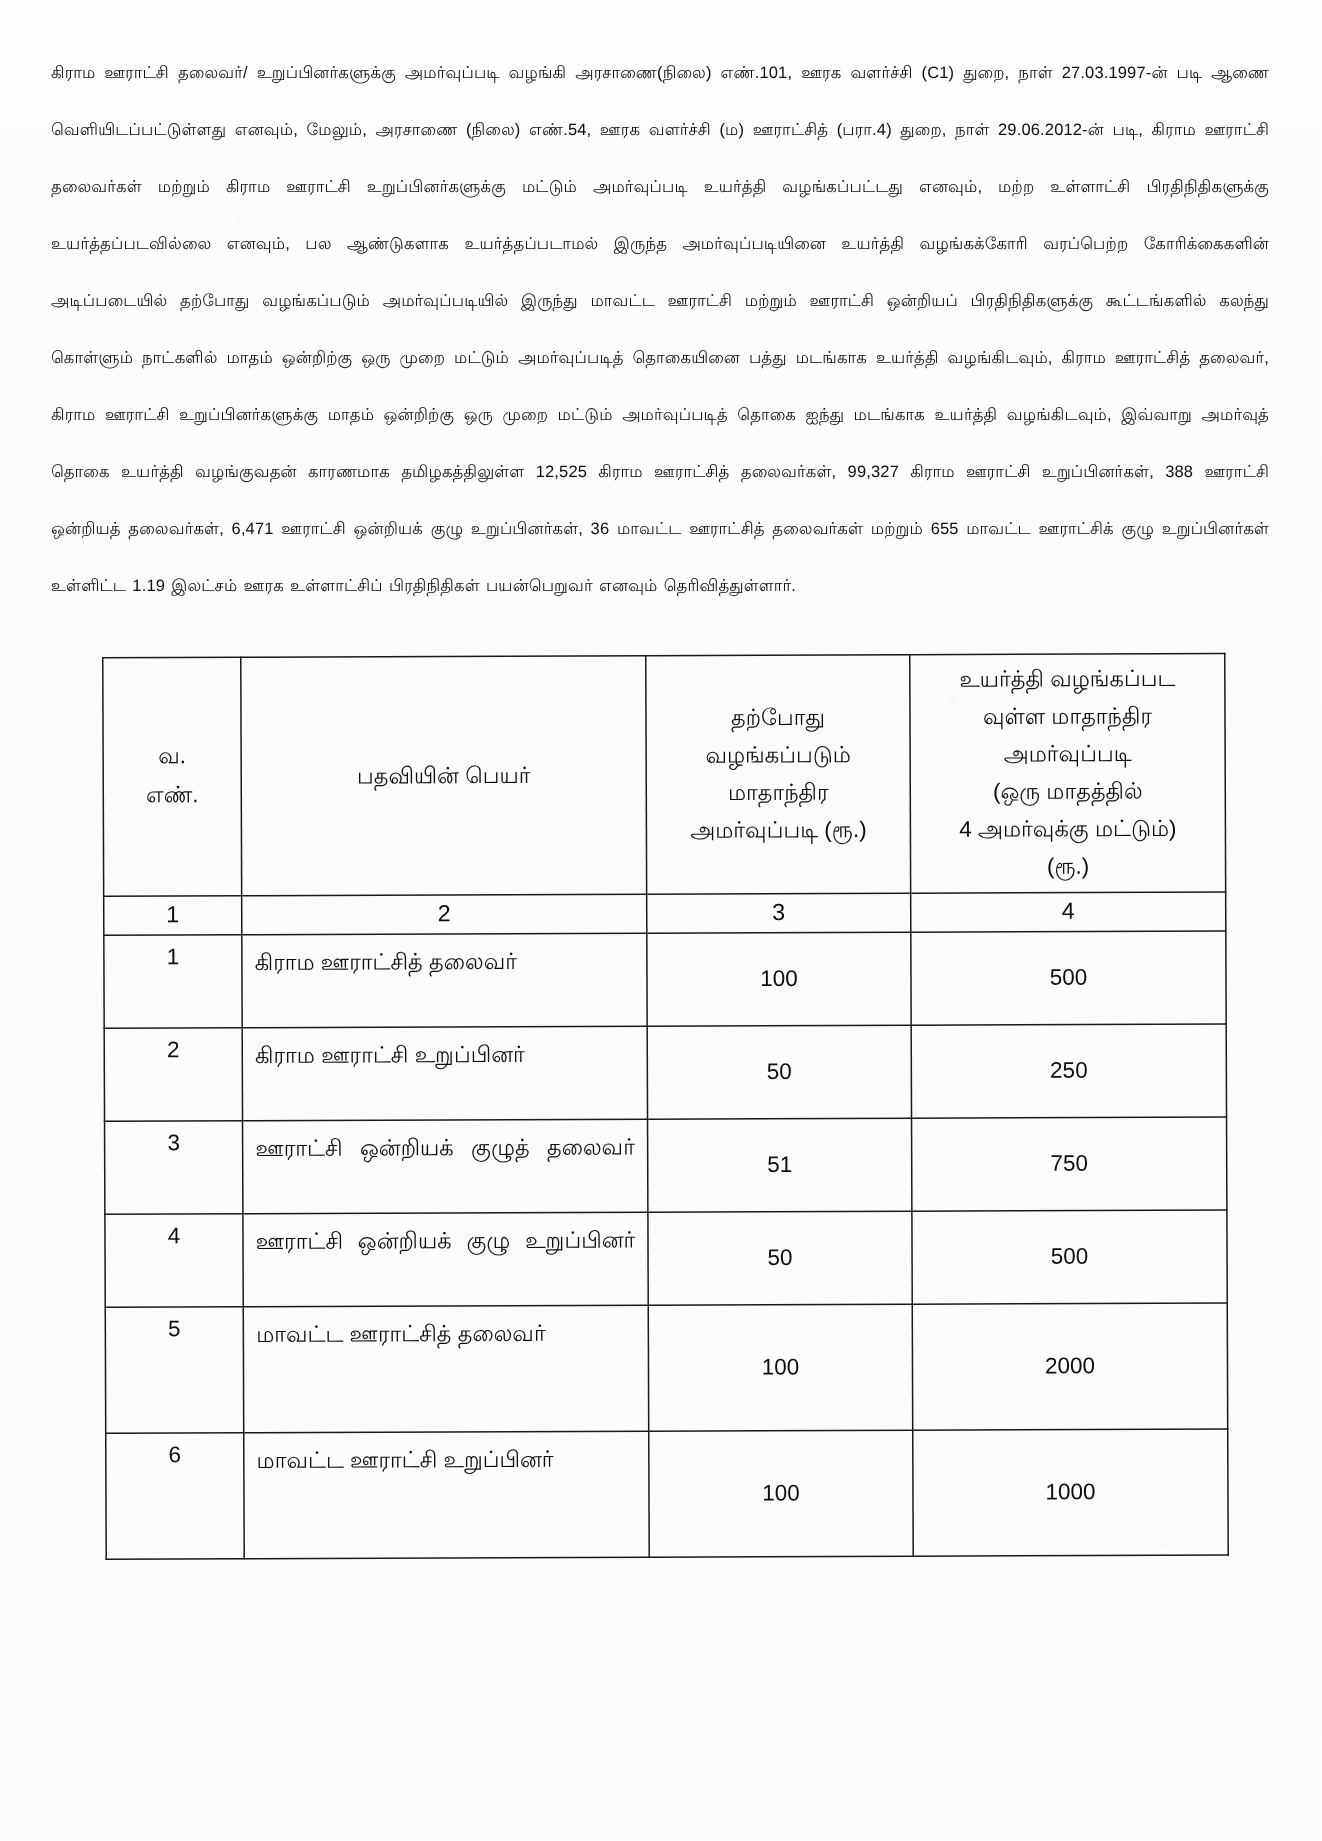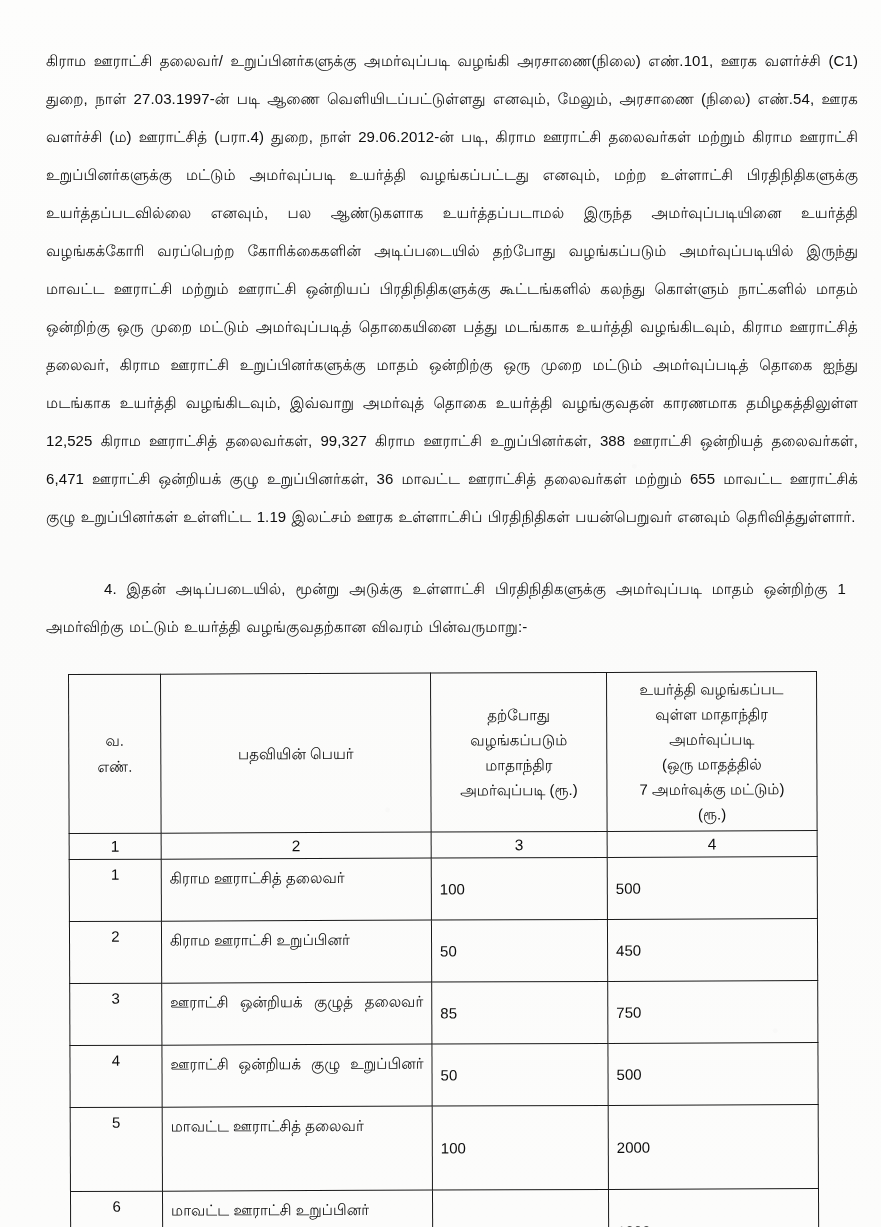--- a/index.html
+++ b/index.html
@@ -30,27 +30,27 @@
   }
   .content {
     position: absolute;
     left: 34px;
     top: 30px;
     width: 814px;
   }
 
   
   .para {
-    font-size: 15px;
+    font-size: 11px;
     line-height: 38px;
     text-align: justify;
     text-justify: inter-word;
     letter-spacing: 0.1px;
     word-spacing: 1px;
-    margin: 12px;
+    margin: 0;
   }
   .para-1 { width: 812px; }
   .para-4 {
     margin-top: 34px;
     width: 800px;
     text-indent: 58px;
   }
 
   
   .table-wrap {
@@ -109,33 +109,33 @@
     text-align-last: justify;
     vertical-align: top;
     padding-top: 6px;
     line-height: 26px;
   }
   tbody tr.datarow td.post.single {
     text-align: left;
     text-align-last: left;
   }
   tbody tr.datarow td.amount {
+    text-align: center;
     vertical-align: middle;
   }
   tbody tr.tall td { height: 84px; }
 </style>
 </head>
 <body>
 
 <div class="page">
   <div class="content">
 
     <p class="para para-1">கிராம ஊராட்சி தலைவர்/ உறுப்பினர்களுக்கு அமர்வுப்படி வழங்கி அரசாணை(நிலை) எண்.101, ஊரக வளர்ச்சி (C1) துறை, நாள் 27.03.1997-ன் படி ஆணை வெளியிடப்பட்டுள்ளது எனவும், மேலும், அரசாணை (நிலை) எண்.54, ஊரக வளர்ச்சி (ம) ஊராட்சித் (பரா.4) துறை, நாள் 29.06.2012-ன் படி, கிராம ஊராட்சி தலைவர்கள் மற்றும் கிராம ஊராட்சி உறுப்பினர்களுக்கு மட்டும் அமர்வுப்படி உயர்த்தி வழங்கப்பட்டது எனவும், மற்ற உள்ளாட்சி பிரதிநிதிகளுக்கு உயர்த்தப்படவில்லை எனவும், பல ஆண்டுகளாக உயர்த்தப்படாமல் இருந்த அமர்வுப்படியினை உயர்த்தி வழங்கக்கோரி வரப்பெற்ற கோரிக்கைகளின் அடிப்படையில் தற்போது வழங்கப்படும் அமர்வுப்படியில் இருந்து மாவட்ட ஊராட்சி மற்றும் ஊராட்சி ஒன்றியப் பிரதிநிதிகளுக்கு கூட்டங்களில் கலந்து கொள்ளும் நாட்களில் மாதம் ஒன்றிற்கு ஒரு முறை மட்டும் அமர்வுப்படித் தொகையினை பத்து மடங்காக உயர்த்தி வழங்கிடவும், கிராம ஊராட்சித் தலைவர், கிராம ஊராட்சி உறுப்பினர்களுக்கு மாதம் ஒன்றிற்கு ஒரு முறை மட்டும் அமர்வுப்படித் தொகை ஐந்து மடங்காக உயர்த்தி வழங்கிடவும், இவ்வாறு அமர்வுத் தொகை உயர்த்தி வழங்குவதன் காரணமாக தமிழகத்திலுள்ள 12,525 கிராம ஊராட்சித் தலைவர்கள், 99,327 கிராம ஊராட்சி உறுப்பினர்கள், 388 ஊராட்சி ஒன்றியத் தலைவர்கள், 6,471 ஊராட்சி ஒன்றியக் குழு உறுப்பினர்கள், 36 மாவட்ட ஊராட்சித் தலைவர்கள் மற்றும் 655 மாவட்ட ஊராட்சிக் குழு உறுப்பினர்கள் உள்ளிட்ட 1.19 இலட்சம் ஊரக உள்ளாட்சிப் பிரதிநிதிகள் பயன்பெறுவர் எனவும் தெரிவித்துள்ளார்.</p>
 
-    <p class="para para-4">4. இதன் அடிப்படையில், மூன்று அடுக்கு உள்ளாட்சி பிரதிநிதிகளுக்கு அமர்வுப்படி மாதம் ஒன்றிற்கு 1 அமர்விற்கு மட்டும் உயர்த்தி வழங்குவதற்கான விவரம் பின்வருமாறு:-</p>
 
     <div class="table-wrap">
       <table class="fee-table">
         <colgroup>
           <col class="c-sno">
             <col class="c-post">
             <col class="c-cur">
             <col class="c-new">
         </colgroup>
         <thead>
@@ -149,21 +149,21 @@
               <span>தற்போது</span><br>
               <span>வழங்கப்படும்</span><br>
               <span>மாதாந்திர</span><br>
               <span>அமர்வுப்படி (ரூ.)</span>
             </th>
             <th class="h-new">
               <span>உயர்த்தி வழங்கப்பட</span><br>
               <span>வுள்ள மாதாந்திர</span><br>
               <span>அமர்வுப்படி</span><br>
               <span>(ஒரு மாதத்தில்</span><br>
-              <span>7 அமர்வுக்கு மட்டும்)</span><br>
+              <span>4 அமர்வுக்கு மட்டும்)</span><br>
               <span>(ரூ.)</span>
             </th>
           </tr>
           <tr class="numrow">
             <td>1</td>
             <td>2</td>
             <td>3</td>
             <td>4</td>
           </tr>
         </thead>
@@ -171,26 +171,26 @@
           <tr class="datarow">
             <td class="sno">1</td>
             <td class="post single">கிராம ஊராட்சித் தலைவர்</td>
             <td class="amount">100</td>
             <td class="amount">500</td>
           </tr>
           <tr class="datarow">
             <td class="sno">2</td>
             <td class="post single">கிராம ஊராட்சி உறுப்பினர்</td>
             <td class="amount">50</td>
-            <td class="amount">450</td>
+            <td class="amount">250</td>
           </tr>
           <tr class="datarow">
             <td class="sno">3</td>
             <td class="post">ஊராட்சி ஒன்றியக் குழுத் தலைவர்</td>
-            <td class="amount">85</td>
+            <td class="amount">51</td>
             <td class="amount">750</td>
           </tr>
           <tr class="datarow">
             <td class="sno">4</td>
             <td class="post">ஊராட்சி ஒன்றியக் குழு உறுப்பினர்</td>
             <td class="amount">50</td>
             <td class="amount">500</td>
           </tr>
           <tr class="datarow tall">
             <td class="sno">5</td>

